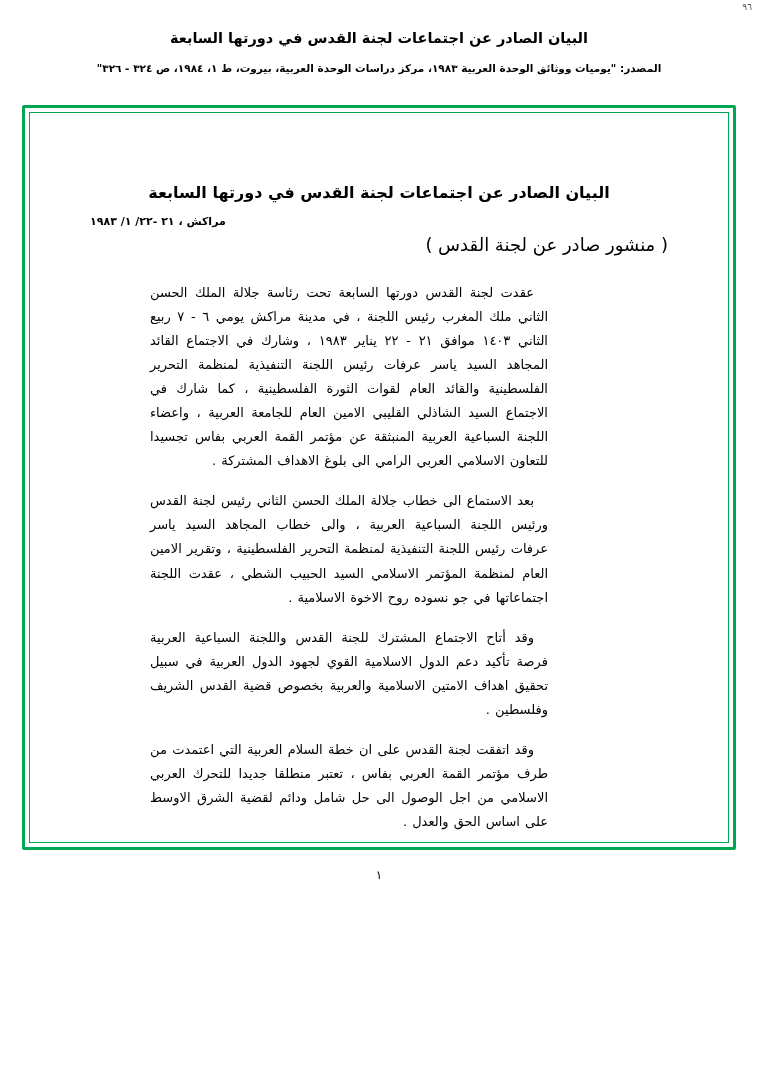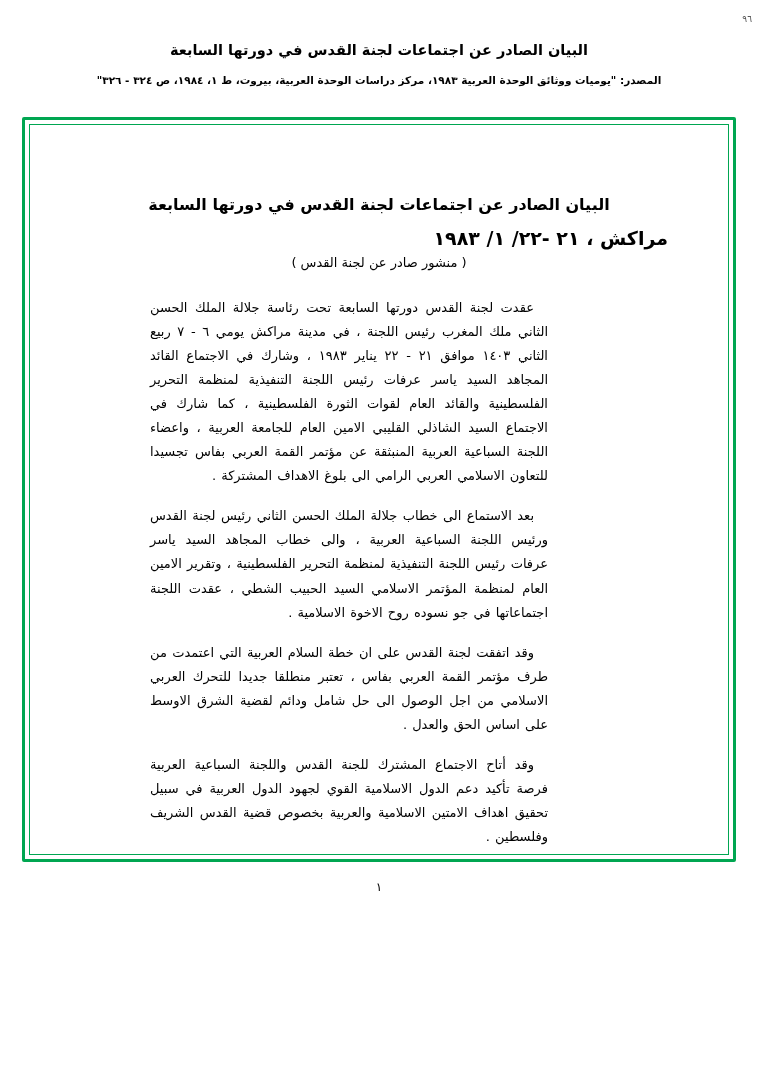--- a/index.html
+++ b/index.html
@@ -13,21 +13,20 @@
     position: relative;
     font-family: "DejaVu Sans", sans-serif;
     color: #000000;
     overflow: hidden;
   }
   .page {
     position: relative;
     width: 758px;
     height: 898px;
     box-sizing: border-box;
-    margin-top: 12px;
   }
   .corner-mark {
     position: absolute;
     top: 2px;
     right: 6px;
     font-size: 9px;
     color: #555;
     letter-spacing: 1px;
   }
   .header-block {
@@ -69,29 +68,29 @@
   }
   .body-title {
     text-align: center;
     font-size: 16px;
     font-weight: bold;
     direction: rtl;
     margin-top: 20px;
     line-height: 1.5;
   }
   .body-subtitle {
-    text-align: right;
-    font-size: 19px;
+    text-align: left;
+    font-size: 11px;
     font-weight: bold;
     direction: rtl;
     margin-top: 10px;
   }
   .body-note {
-    text-align: center;
-    font-size: 13px;
+    text-align: right;
+    font-size: 18px;
     direction: rtl;
     margin-top: 6px;
   }
   .content {
     margin-top: 26px;
     padding-right: 120px;
     padding-left: 60px;
   }
   .para {
     direction: rtl;
@@ -127,22 +126,22 @@
   <div class="frame">
     <div class="inner">
 
       <div class="body-title">البيان الصادر عن اجتماعات لجنة القدس في دورتها السابعة</div>
       <div class="body-subtitle">مراكش ، ٢١ -٢٢/ ١/ ١٩٨٣</div>
       <div class="body-note">( منشور صادر عن لجنة القدس )</div>
 
       <div class="content">
         <p class="para">عقدت لجنة القدس دورتها السابعة تحت رئاسة جلالة الملك الحسن الثاني ملك المغرب رئيس اللجنة ، في مدينة مراكش يومي ٦ - ٧ ربيع الثاني ١٤٠٣ موافق ٢١ - ٢٢ يناير ١٩٨٣ ، وشارك في الاجتماع القائد المجاهد السيد ياسر عرفات رئيس اللجنة التنفيذية لمنظمة التحرير الفلسطينية والقائد العام لقوات الثورة الفلسطينية ، كما شارك في الاجتماع السيد الشاذلي القليبي الامين العام للجامعة العربية ، واعضاء اللجنة السباعية العربية المنبثقة عن مؤتمر القمة العربي بفاس تجسيدا للتعاون الاسلامي العربي الرامي الى بلوغ الاهداف المشتركة .</p>
         <p class="para">بعد الاستماع الى خطاب جلالة الملك الحسن الثاني رئيس لجنة القدس ورئيس اللجنة السباعية العربية ، والى خطاب المجاهد السيد ياسر عرفات رئيس اللجنة التنفيذية لمنظمة التحرير الفلسطينية ، وتقرير الامين العام لمنظمة المؤتمر الاسلامي السيد الحبيب الشطي ، عقدت اللجنة اجتماعاتها في جو نسوده روح الاخوة الاسلامية .</p>
+        <p class="para">وقد أتاح الاجتماع المشترك للجنة القدس واللجنة السباعية العربية فرصة تأكيد دعم الدول الاسلامية القوي لجهود الدول العربية في سبيل تحقيق اهداف الامتين الاسلامية والعربية بخصوص قضية القدس الشريف وفلسطين .</p>
         <p class="para">وقد اتفقت لجنة القدس على ان خطة السلام العربية التي اعتمدت من طرف مؤتمر القمة العربي بفاس ، تعتبر منطلقا جديدا للتحرك العربي الاسلامي من اجل الوصول الى حل شامل ودائم لقضية الشرق الاوسط على اساس الحق والعدل .</p>
-        <p class="para">وقد أتاح الاجتماع المشترك للجنة القدس واللجنة السباعية العربية فرصة تأكيد دعم الدول الاسلامية القوي لجهود الدول العربية في سبيل تحقيق اهداف الامتين الاسلامية والعربية بخصوص قضية القدس الشريف وفلسطين .</p>
       </div>
 
     </div>
   </div>
 
   <div class="page-number">١</div>
 
 </div>
 
 </body></html>

